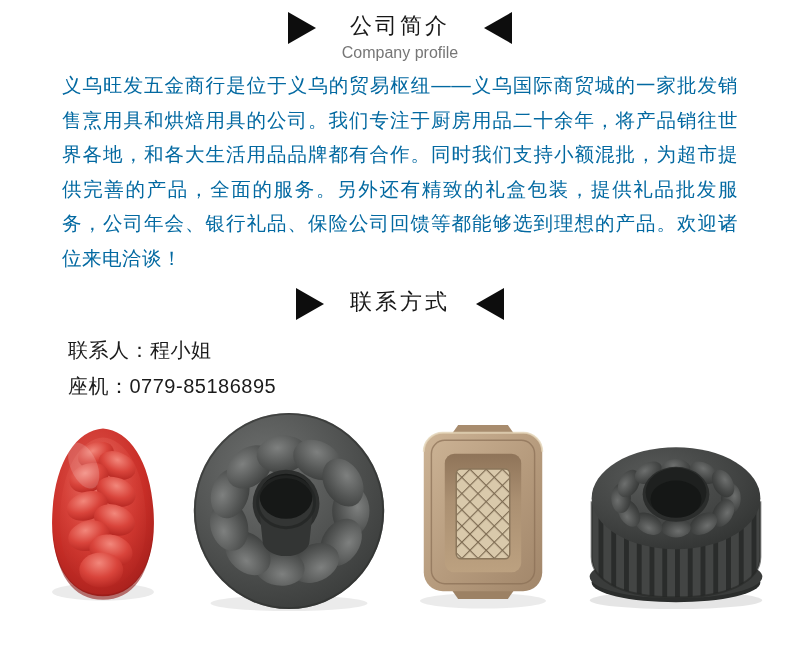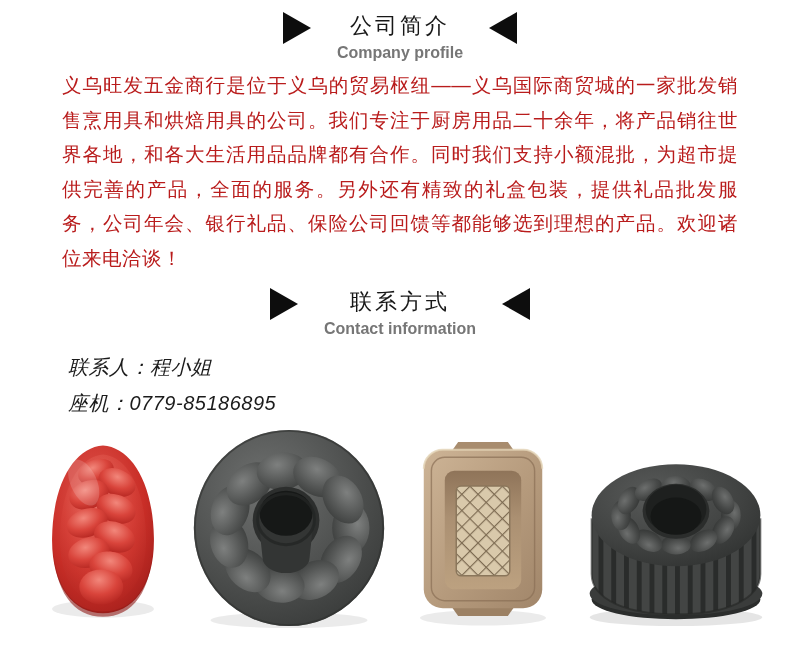--- a/index.html
+++ b/index.html
@@ -8,30 +8,30 @@
     font-family:"Liberation Sans","DejaVu Sans",sans-serif;color:#1c1c1c;
   }
   .page{padding-top:8px;}
   
   .section-header{display:flex;justify-content:center;align-items:flex-start;gap:26px;}
   .tri{width:0;height:0;border-top:16px solid transparent;border-bottom:16px solid transparent;margin-top:4px;}
   .tri-right{border-left:28px solid #0d0d0d;}
   .tri-left{border-right:28px solid #0d0d0d;}
   .header-text{text-align:center;}
   .header-title{font-size:22px;line-height:36px;letter-spacing:3px;color:#171717;font-weight:500;}
-  .header-sub{font-size:16px;line-height:17px;color:#767676;font-weight:bold;}
+  .header-sub{font-size:16px;line-height:17px;color:#767676;}
   
   .profile-body{
     margin:7px 62px 0 62px;font-size:19.5px;line-height:34.5px;
-    text-align:justify;color:#b91c1c;letter-spacing:0.5px;
+    text-align:justify;color:#0369a1;letter-spacing:0.5px;
   }
   .hdr2{margin-top:9px;}
   
   .contact-list{margin:12px 0 0 68px;}
-  .contact-row{font-size:20px;line-height:36px;color:#1b1b1b;letter-spacing:0.5px;font-style:italic;}
+  .contact-row{font-size:20px;line-height:36px;color:#1b1b1b;letter-spacing:0.5px;}
   
   .products{display:flex;justify-content:space-between;align-items:flex-end;padding:0 24px;margin-top:4px;}
   .product{display:block;}
   svg{display:block;}
 </style>
 </head>
 <body>
 
 <div class="page">
 
@@ -43,21 +43,20 @@
     </div>
     <div class="tri tri-left"></div>
   </div>
 
   <div class="profile-body">义乌旺发五金商行是位于义乌的贸易枢纽——义乌国际商贸城的一家批发销售烹用具和烘焙用具的公司。我们专注于厨房用品二十余年，将产品销往世界各地，和各大生活用品品牌都有合作。同时我们支持小额混批，为超市提供完善的产品，全面的服务。另外还有精致的礼盒包装，提供礼品批发服务，公司年会、银行礼品、保险公司回馈等都能够选到理想的产品。欢迎诸位来电洽谈！</div>
 
   <div class="section-header hdr2">
     <div class="tri tri-right"></div>
     <div class="header-text">
       <div class="header-title">联系方式</div>
-      <div class="header-sub">Contact information</div>
     </div>
     <div class="tri tri-left"></div>
   </div>
 
   <div class="contact-list">
     <div class="contact-row"><span>联系人：</span><span>程小姐</span></div>
     <div class="contact-row"><span>座机：</span><span>0779-85186895</span></div>
   </div>
 
   <div class="products">

